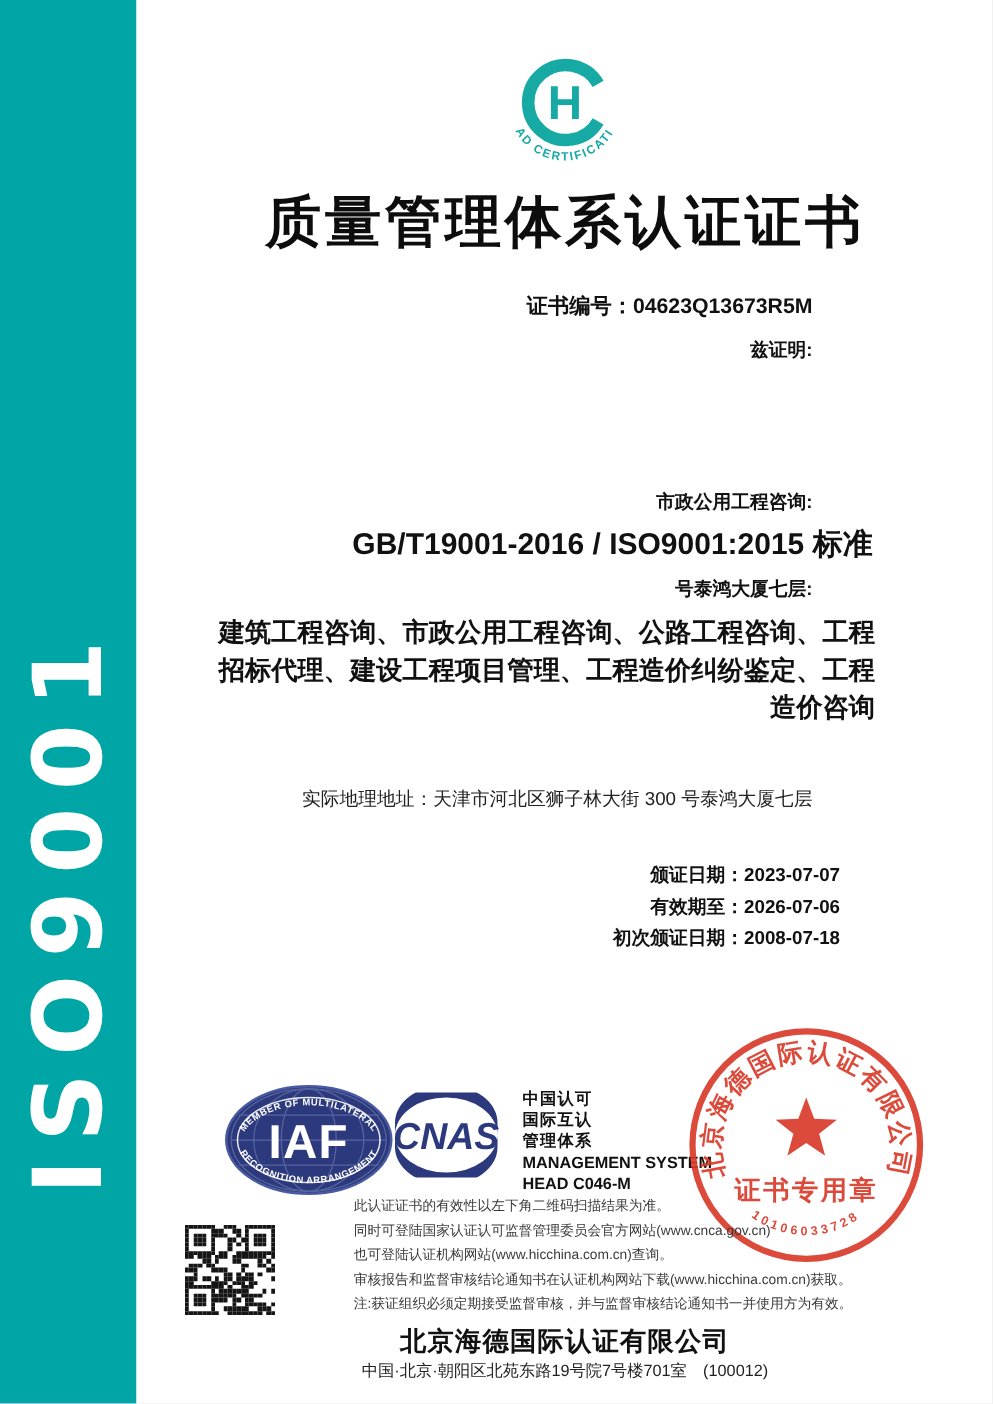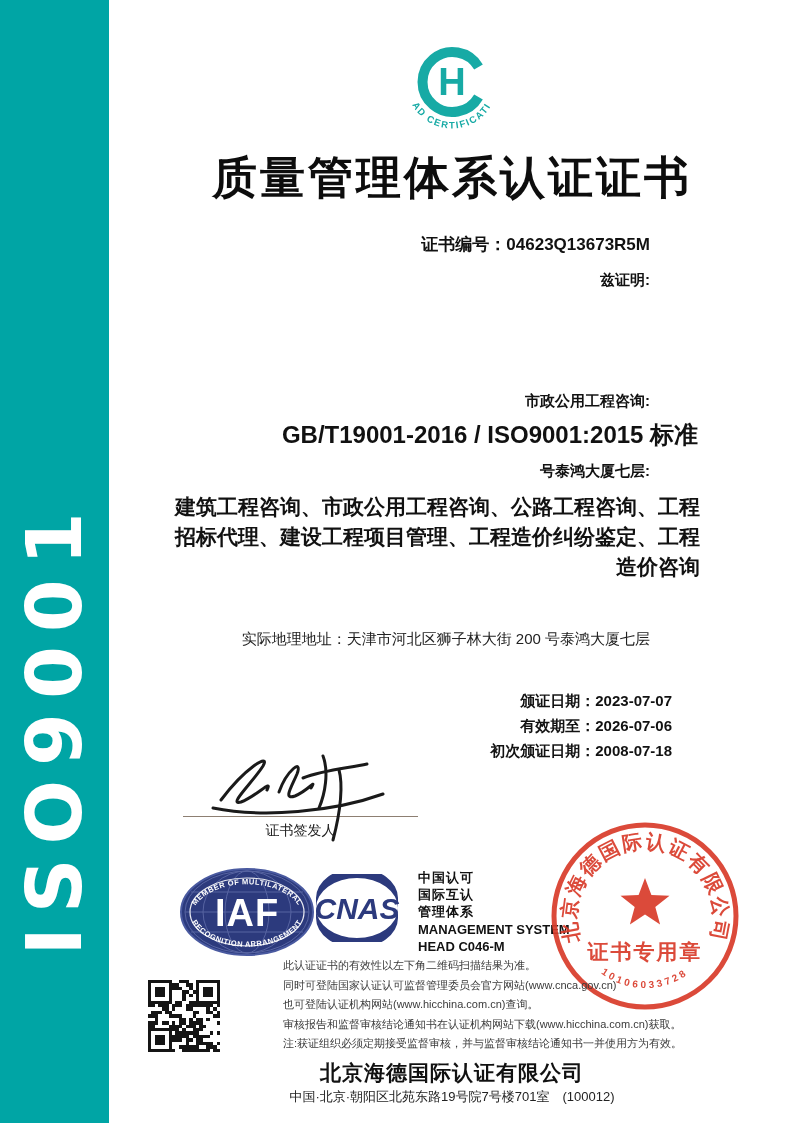--- a/index.html
+++ b/index.html
@@ -49,21 +49,21 @@
            font-size:15px; font-weight:bold; line-height:25px; }
   
   .sig-box { position:absolute; left:183px; top:748px; width:235px; }
   .sig-box svg { overflow:visible; display:block; }
   .sig-line { border-top:1.5px solid #8d7f72; margin-top:-6px; }
   .sig-label { text-align:center; font-size:14px; margin-top:5px; color:#222; }
   
   .iaf-logo  { position:absolute; left:177px; top:866px; width:140px; height:92px; }
   .cnas-logo { position:absolute; left:310px; top:874px; width:94px; height:68px; }
   .accred-text { position:absolute; left:418px; top:870px; font-size:13px; line-height:17px; color:#111; }
-  .accred-text .cn { font-weight:600; letter-spacing:1px;font-family:Liberation Mono, monospace; }
+  .accred-text .cn { font-weight:600; letter-spacing:1px; }
   .accred-text .en { font-weight:bold; font-size:13px; }
   
   .seal { position:absolute; left:546px; top:817px; width:198px; height:198px; opacity:.92; }
   
   .notes { position:absolute; left:283px; top:956px; width:420px; font-size:11px;
            line-height:19.6px; color:#3a3a3a; white-space:nowrap; }
   
   .qr { position:absolute; left:148px; top:980px; width:72px; height:72px; background:#fff; }
   .qr i { position:absolute; width:4.77%; height:4.77%; background:#151515; }
   
@@ -100,42 +100,28 @@
 
 
   <div class="rrow sys-label">市政公用工程咨询:</div>
 
   <div class="crow standard">GB/T19001-2016 / ISO9001:2015 标准</div>
 
   <div class="rrow scope-label">号泰鸿大厦七层:</div>
 
   <div class="scope">建筑工程咨询、市政公用工程咨询、公路工程咨询、工程招标代理、建设工程项目管理、工程造价纠纷鉴定、工程造价咨询</div>
 
-  <div class="addr addr2">实际地理地址：天津市河北区狮子林大街 200 号泰鸿大厦七层</div>
+  <div class="addr addr2">实际地理地址：天津市河北区狮子林大街 300 号泰鸿大厦七层</div>
 
   <div class="dates">
     <div><span>颁证日期：</span><span>2023-07-07</span></div>
     <div><span>有效期至：</span><span>2026-07-06</span></div>
     <div><span>初次颁证日期：</span><span>2008-07-18</span></div>
   </div>
 
-  <div class="sig-box">
-    <svg width="235" height="74" viewBox="0 0 235 74">
-      <g fill="none" stroke="#1a1a1a" stroke-width="3" stroke-linecap="round">
-        <path d="M38,52 C62,20 88,4 80,18 C70,34 44,58 58,54 C74,48 90,30 84,42"></path>
-        <path d="M96,44 C104,22 120,10 114,26 C108,40 100,52 112,48 C126,42 134,30 128,40"></path>
-        <path d="M140,8 C146,24 142,46 136,60"></path>
-        <path d="M120,30 C140,22 166,20 184,16"></path>
-        <path d="M156,22 C160,36 158,62 150,92"></path>
-        <path d="M30,60 C80,70 150,64 200,46"></path>
-      </g>
-    </svg>
-    <div class="sig-line"></div>
-    <div class="sig-label">证书签发人</div>
-  </div>
 
   <svg class="iaf-logo" viewBox="0 0 140 92">
     <ellipse cx="70" cy="46" rx="66" ry="43" fill="#2c3a7d" stroke="#4a5aa0" stroke-width="2"></ellipse>
     <g stroke="#7b87c0" stroke-width="1" fill="none" opacity="0.55">
       <ellipse cx="70" cy="46" rx="22" ry="41"></ellipse>
       <ellipse cx="70" cy="46" rx="44" ry="41"></ellipse>
       <ellipse cx="70" cy="46" rx="62" ry="41"></ellipse>
       <line x1="8" y1="46" x2="132" y2="46"></line>
       <line x1="14" y1="26" x2="126" y2="26"></line>
       <line x1="14" y1="66" x2="126" y2="66"></line>

